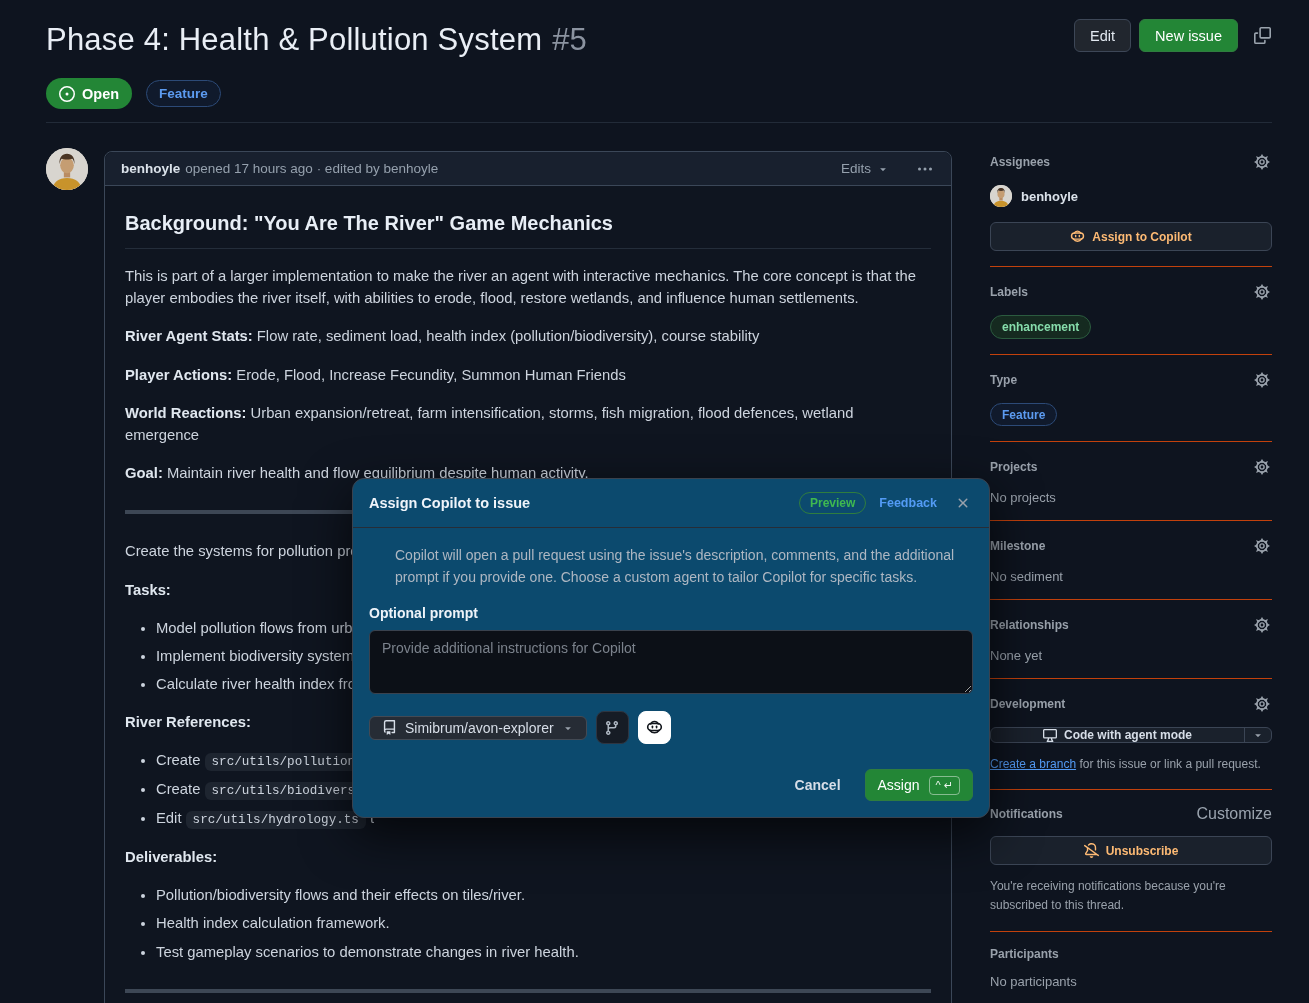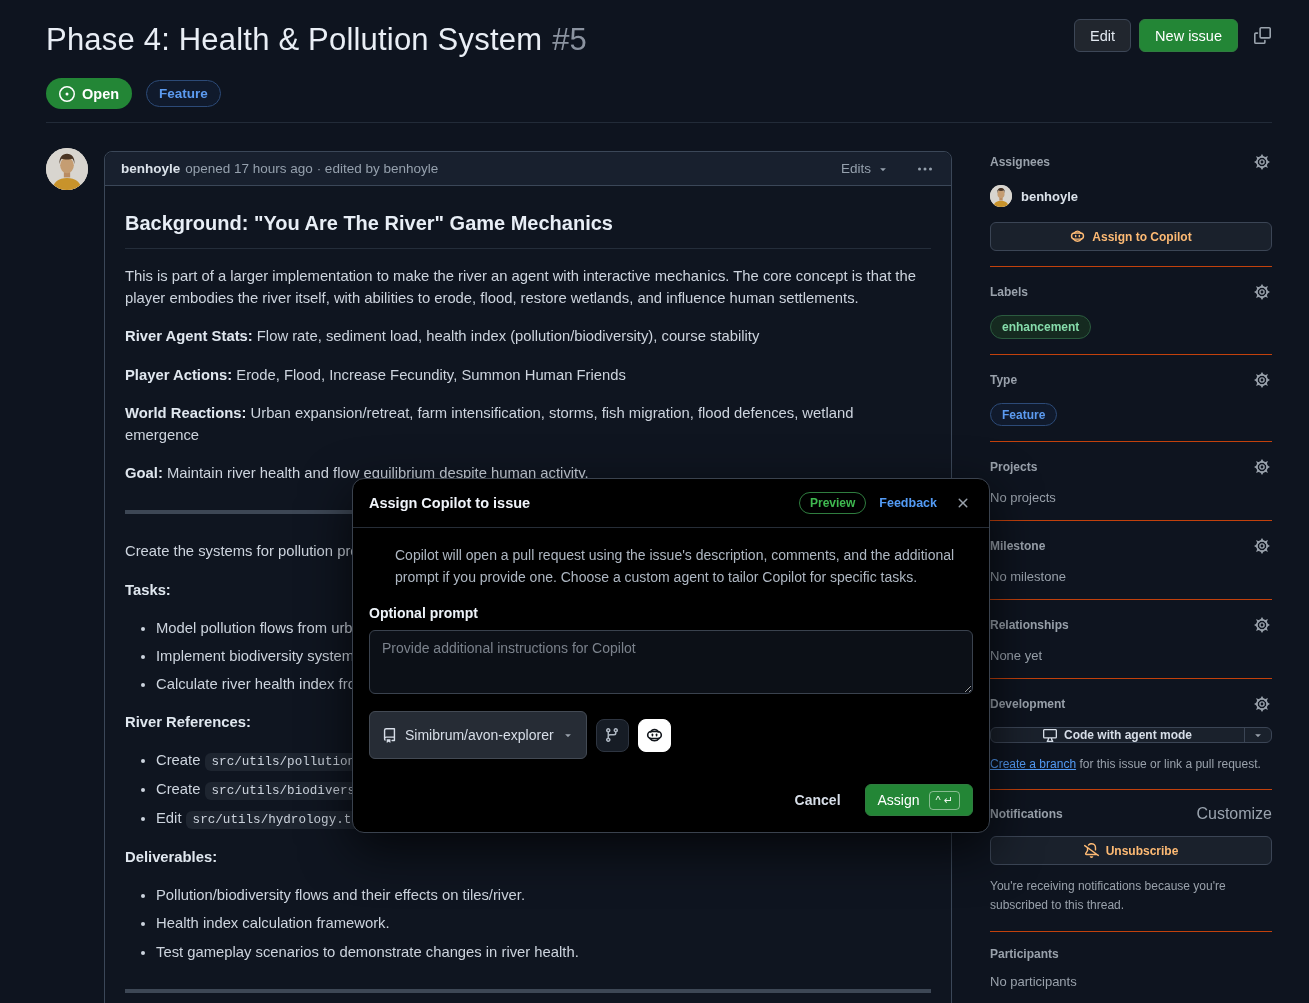--- a/index.html
+++ b/index.html
@@ -77,38 +77,38 @@
   .split-main { flex:1; display:flex; align-items:center; justify-content:center; gap:7px;
                 color:#d7dee8; font-size:12px; font-weight:600; background:none; border:none; cursor:pointer; }
   .split-caret { width:27px; border:none; border-left:1px solid #3b4555; display:flex; align-items:center;
                  justify-content:center; color:#99a1ab; background:none; cursor:pointer; }
   .sb-note { font-size:12px; color:#99a1ab; margin-top:12px; line-height:1.6; }
   .sb-note a, .link-blue { color:#539bf5; cursor:pointer; }
   .link-underline { text-decoration:underline; }
   .customize { font-size:16px; color:#9aa3ae; font-weight:400; cursor:pointer; background:none; border:none;margin-left:40px; }
 
   
-  .modal { position:absolute; left:352px; top:478px; width:638px; background:#000000;
+  .modal { position:absolute; left:352px; top:478px; width:638px; background:#0c4a6e;
            border:1px solid #3a424e; border-radius:12px; box-shadow:0 16px 50px rgba(0,0,0,.7); z-index:30; }
   .modal-header { display:flex; align-items:center; padding:13px 16px; border-bottom:1px solid #262d37; }
   .modal-title { flex:1; font-size:14.5px; font-weight:700; color:#f0f4fa; }
   .preview-pill { border:1px solid #2f7d3f; color:#3fb950; border-radius:999px; padding:3px 10px;
                   font-size:12px; font-weight:600; margin-right:13px; }
   .feedback-link { color:#539bf5; font-size:12.5px; font-weight:600; margin-right:16px; background:none;
                    border:none; cursor:pointer; }
   .close-btn { background:none; border:none; color:#99a1ab; cursor:pointer; padding:2px; }
   .modal-body { padding:16px; }
   .modal-desc { font-size:14px; line-height:1.58; color:#aeb7c2;margin-left:26px; }
   .prompt-label { font-size:14px; font-weight:700; color:#eef3f9; margin:17px 0 9px; }
   .prompt-input { width:100%; height:64px; background:#0c1017; border:1px solid #3a424e; border-radius:6px;
                   padding:9px 12px; font-family:"Liberation Sans", sans-serif; font-size:14px; color:#d7dee8;
                   resize:vertical; }
   .prompt-input::placeholder { color:#7b828c; }
   .modal-row { display:flex; align-items:center; gap:9px; margin-top:13px; }
-  .repo-btn { height:48px; display:flex; align-items:center; gap:8px; padding:0 12px;
+  .repo-btn { height:24px; display:flex; align-items:center; gap:8px; padding:0 12px;
               background:#262c35; border:1px solid #434a54; border-radius:6px; color:#d7dee8;
               font-size:14px; cursor:pointer; }
   .repo-btn .caret { color:#9aa3ad; }
   .icon-btn { width:33px; height:33px; display:flex; align-items:center; justify-content:center;
               border-radius:8px; cursor:pointer; }
   .branch-btn { background:#161c25; border:1px solid #2e3541; color:#aeb7c2; }
   .copilot-btn { background:#ffffff; border:1px solid #ffffff; color:#11151b; }
   .modal-footer { display:flex; justify-content:flex-end; align-items:center; gap:8px; margin-top:25px; }
   .cancel-btn { background:none; border:none; color:#d7dee8; font-size:14px; padding:6px 16px; cursor:pointer;font-weight:bold; }
   .assign-btn { height:32px; display:inline-flex; align-items:center; gap:9px; padding:0 12px;
@@ -331,21 +331,21 @@
 
     <div class="sb-section">
       <div class="sb-title-row">
         <span class="sb-title">Milestone</span>
         <button class="gear-btn">
           <svg class="icon" width="16" height="16">
               <use href="#i-gear"></use>
             </svg>
         </button>
       </div>
-      <span class="sb-empty">No milestone</span>
+      <span class="sb-empty">No sediment</span>
     </div>
 
     <div class="sb-section">
       <div class="sb-title-row">
         <span class="sb-title">Relationships</span>
         <button class="gear-btn">
           <svg class="icon" width="16" height="16">
               <use href="#i-gear"></use>
             </svg>
         </button>

